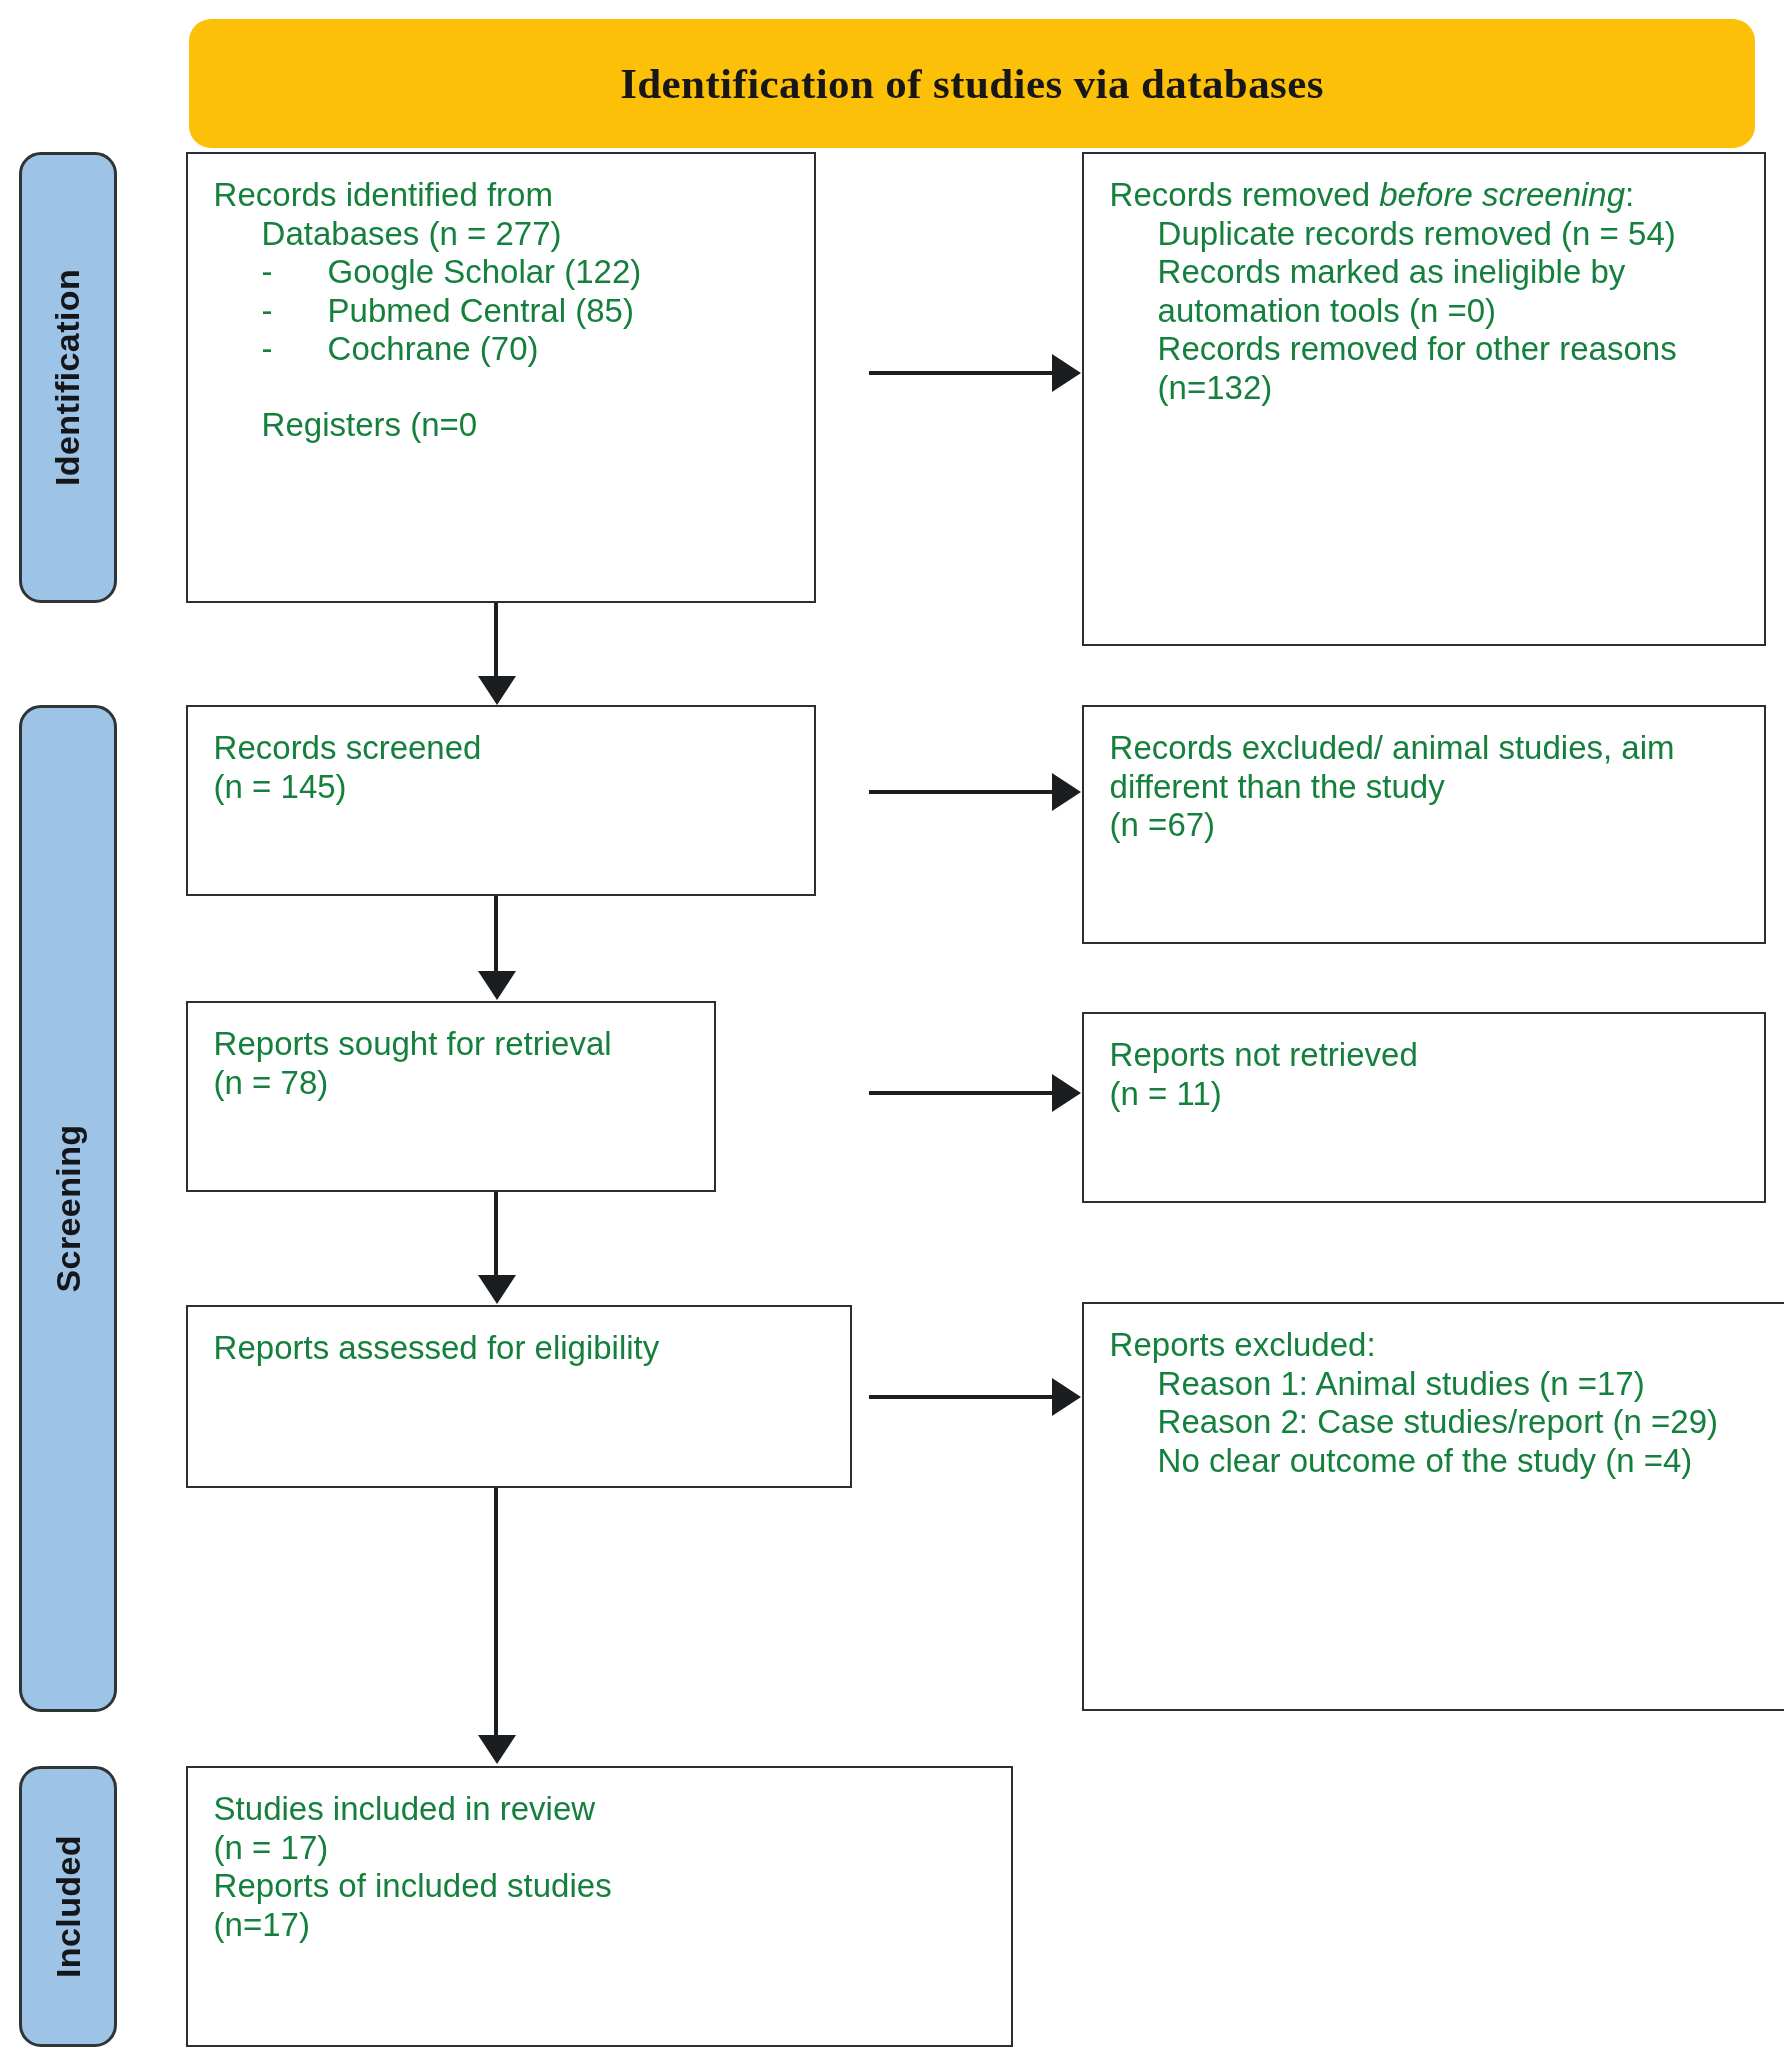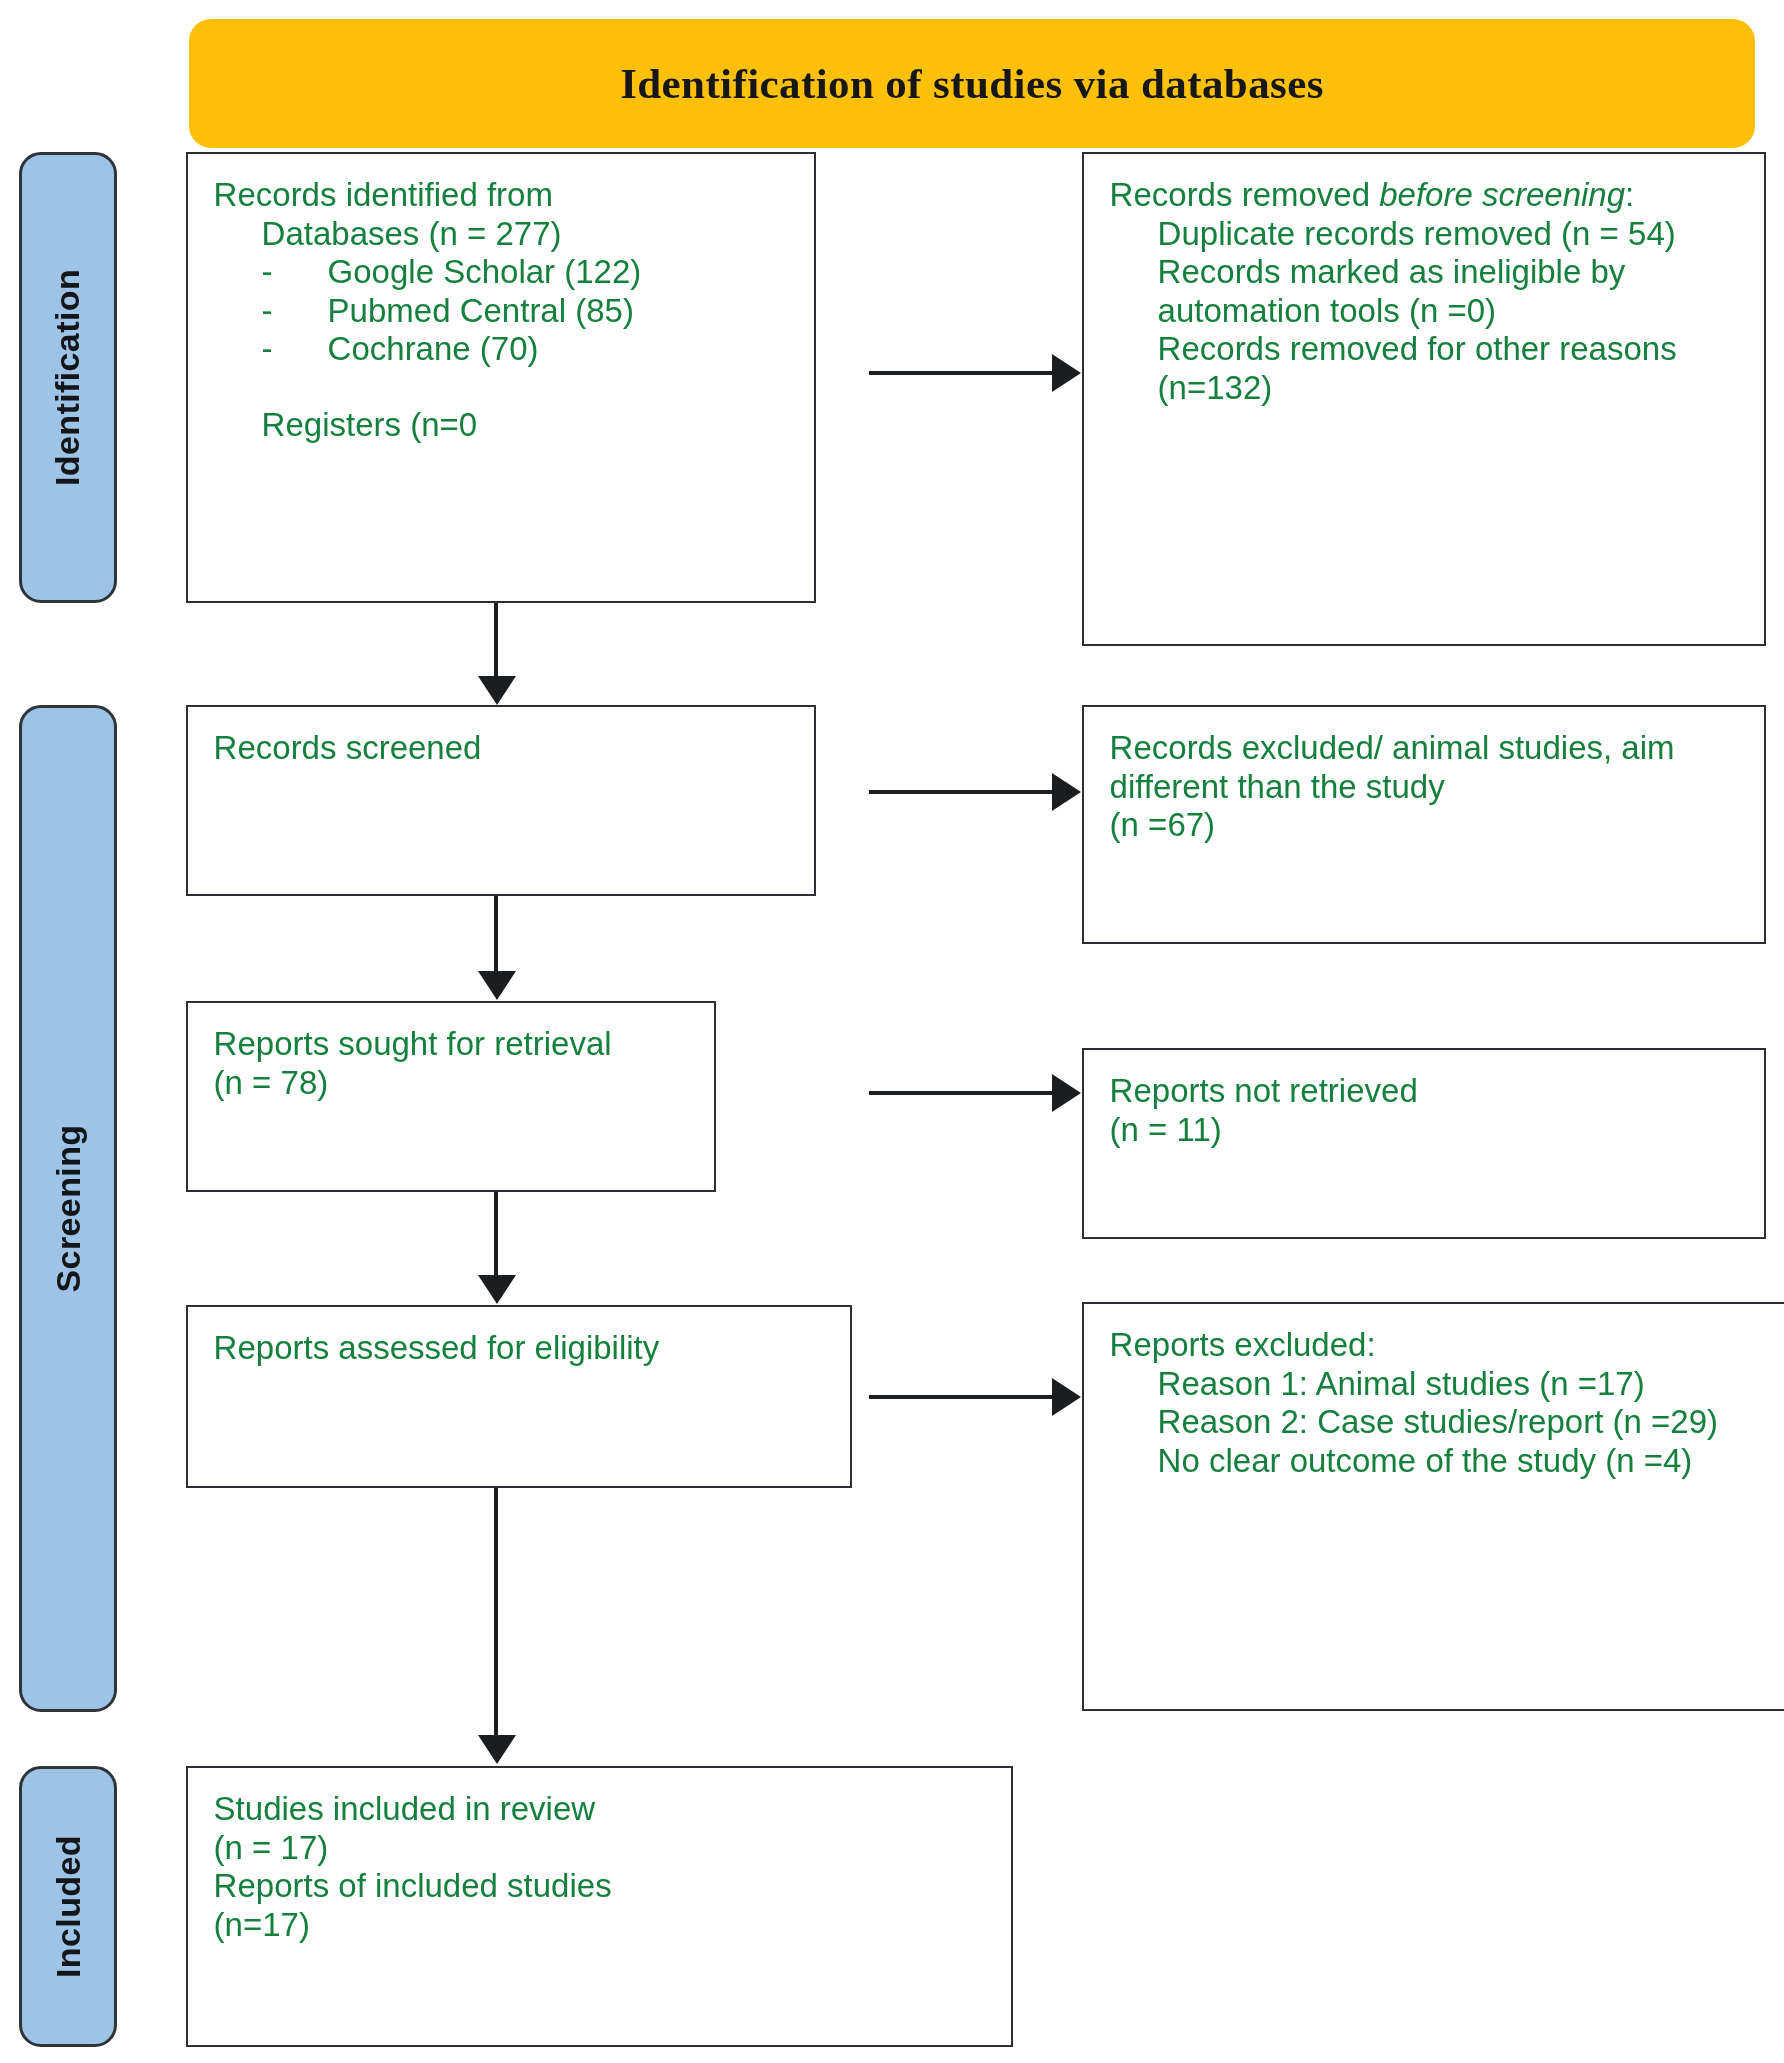--- a/index.html
+++ b/index.html
@@ -158,20 +158,21 @@
     <div class="box-text indent2">Duplicate records removed (n = 54)</div>
     <div class="box-text indent2">Records marked as ineligible by automation tools (n =0)</div>
     <div class="box-text indent2">Records removed for other reasons (n=132)</div>
   </div>
 
   <div class="vline" style="left:494px; top:603px; width:4.3px; height:75px;"></div>
   <div class="arrow-down" style="left:478px; top:676px;"></div>
 
   <div class="box" style="left:186px; top:705px; width:630px; height:191px;">
     <div class="box-text">Records screened</div>
+    <div class="box-text">(n = 145)</div>
   </div>
 
   <div class="hline" style="left:869px; top:790px; width:183px;"></div>
   <div class="arrow-right" style="left:1052px; top:773px;"></div>
 
   <div class="box" style="left:1082px; top:705px; width:684px; height:239px;">
     <div class="box-text">Records excluded/ animal studies, aim different than the study</div>
     <div class="box-text">(n =67)</div>
   </div>
 
@@ -179,21 +180,21 @@
   <div class="arrow-down" style="left:478px; top:971px;"></div>
 
   <div class="box" style="left:186px; top:1001px; width:530px; height:191px;">
     <div class="box-text">Reports sought for retrieval</div>
     <div class="box-text">(n = 78)</div>
   </div>
 
   <div class="hline" style="left:869px; top:1091px; width:183px;"></div>
   <div class="arrow-right" style="left:1052px; top:1074px;"></div>
 
-  <div class="box" style="left:1082px; top:1012px; width:684px; height:191px;margin-top:36px;">
+  <div class="box" style="left:1082px; top:1012px; width:684px; height:191px;">
     <div class="box-text">Reports not retrieved</div>
     <div class="box-text">(n = 11)</div>
   </div>
 
   <div class="vline" style="left:494px; top:1192px; width:4.3px; height:85px;"></div>
   <div class="arrow-down" style="left:478px; top:1275px;"></div>
 
   <div class="box" style="left:186px; top:1305px; width:666px; height:183px;">
     <div class="box-text">Reports assessed for eligibility</div>
   </div>

